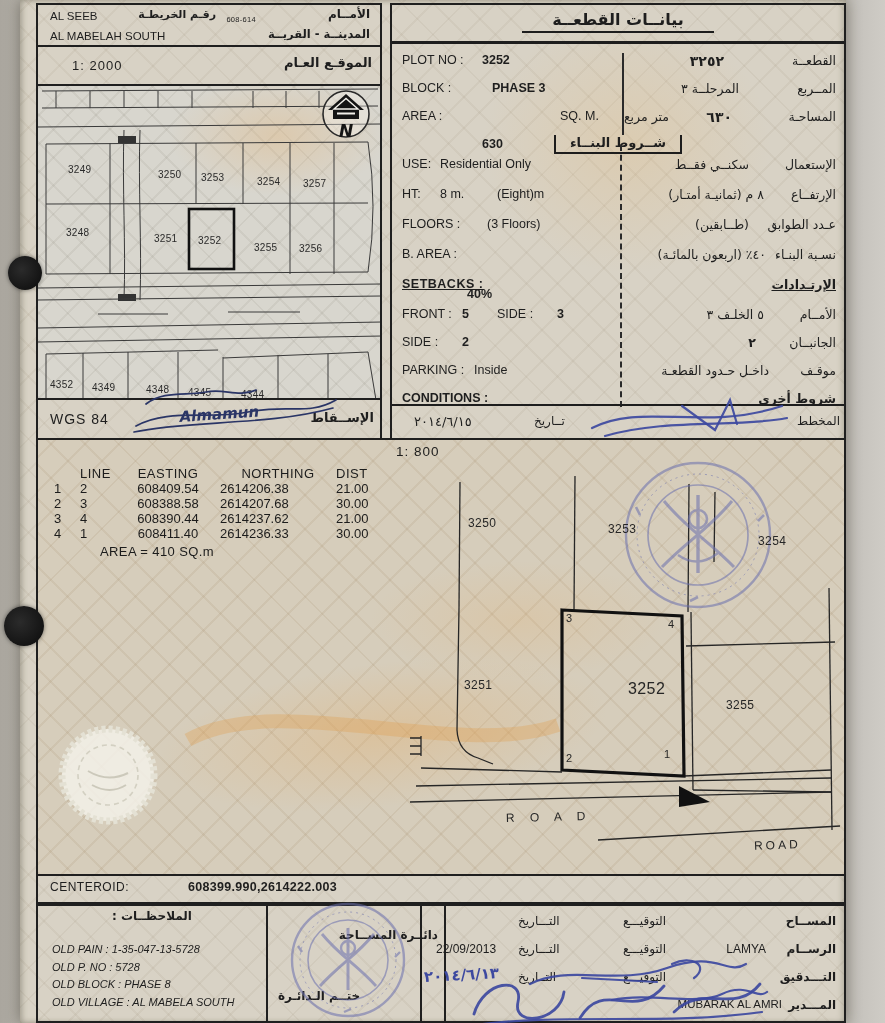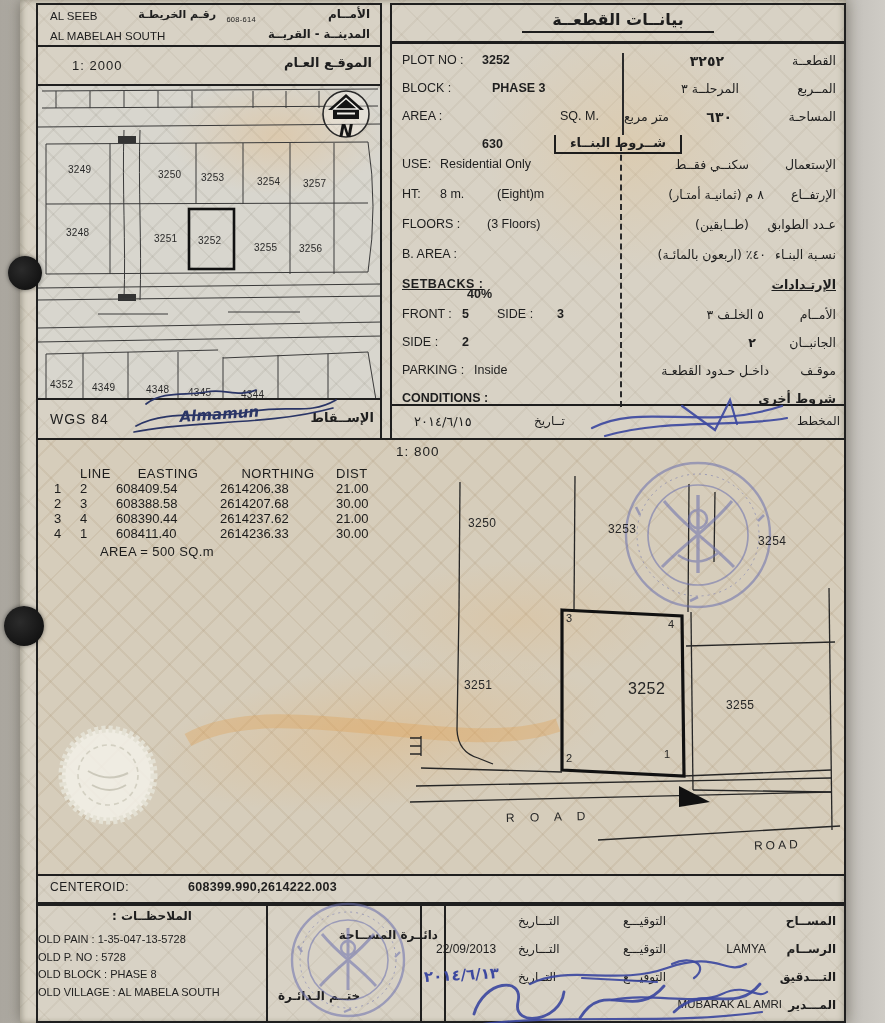--- a/index.html
+++ b/index.html
@@ -27,21 +27,21 @@
   
   .map-main{background:
       repeating-linear-gradient(45deg, rgba(160,135,100,0.14) 0 2px, rgba(0,0,0,0) 2px 24px),
       repeating-linear-gradient(-45deg, rgba(160,135,100,0.14) 0 2px, rgba(0,0,0,0) 2px 24px),
       #d6cdbb;overflow:hidden;padding-left:28px;}
   .mm-label{position:absolute;font-size:12px;color:#262626;letter-spacing:.4px;}
   .blob{position:absolute;pointer-events:none;}
   
   .coords{position:absolute;left:16px;top:26px;font-size:13px;color:#1c1c1c;}
   .coords .cr span{display:inline-block;}
-  .ca{width:26px;} .cb{width:36px;} .ce{width:104px;} .cn{width:116px;} .cd{width:56px;}
+  .ca{width:26px;} .cb{width:36px;} .ce{width:104px;text-align:center;} .cn{width:116px;} .cd{width:56px;}
   .coords .chead span{font-weight:400;letter-spacing:.5px;}
   .c-area{margin-top:3px;padding-left:46px;letter-spacing:.4px;}
   
   .pd-row{position:absolute;left:0;width:100%;height:24px;font-size:12.5px;}
   .pd-row .lab{position:absolute;left:10px;}
   .pd-row .val{position:absolute;font-weight:700;}
   .pd-row .arv{position:absolute;font-size:12.5px;}
   .pd-row .arl{position:absolute;right:8px;font-size:12.5px;}
   .dash-div{position:absolute;border-left:2px dashed #2a2a2a;}
   .solid-div{position:absolute;border-left:2px solid #2a2a2a;}
@@ -307,21 +307,21 @@
     <span class="abs en" style="left:358px;top:4px;font-size:13.5px;letter-spacing:1px;">1: 800</span>
 
     <div class="coords">
       <div class="cr chead">
         <span class="ca"></span><span class="cb">LINE</span><span class="ce" style="text-align:center;">EASTING</span><span class="cn" style="text-align:center;">NORTHING</span><span class="cd">DIST</span>
       </div>
       <div class="cr"><span class="ca">1</span><span class="cb">2</span><span class="ce">608409.54</span><span class="cn">2614206.38</span><span class="cd">21.00</span></div>
       <div class="cr"><span class="ca">2</span><span class="cb">3</span><span class="ce">608388.58</span><span class="cn">2614207.68</span><span class="cd">30.00</span></div>
       <div class="cr"><span class="ca">3</span><span class="cb">4</span><span class="ce">608390.44</span><span class="cn">2614237.62</span><span class="cd">21.00</span></div>
       <div class="cr"><span class="ca">4</span><span class="cb">1</span><span class="ce">608411.40</span><span class="cn">2614236.33</span><span class="cd">30.00</span></div>
-      <div class="c-area">AREA = 500  SQ.m</div>
+      <div class="c-area">AREA = 410  SQ.m</div>
     </div>
 
     <span class="mm-label" style="left:430px;top:76px;">3250</span>
     <span class="mm-label" style="left:570px;top:82px;">3253</span>
     <span class="mm-label" style="left:720px;top:94px;">3254</span>
     <span class="mm-label" style="left:426px;top:238px;">3251</span>
     <span class="mm-label" style="left:590px;top:240px;font-size:16px;">3252</span>
     <span class="mm-label" style="left:688px;top:258px;">3255</span>
 
     <span class="mm-label" style="left:528px;top:172px;font-size:11px;">3</span>
@@ -333,21 +333,21 @@
     <span class="mm-label" style="left:716px;top:398px;letter-spacing:3px;font-size:12px;transform:rotate(-2deg);">ROAD</span>
   </div>
 
   <div class="box" style="left:16px;top:874px;width:810px;height:30px;border-top:none;">
     <span class="abs en" style="left:12px;top:6px;font-size:12px;letter-spacing:.5px;">CENTEROID:</span>
     <span class="abs en" style="left:150px;top:6px;font-size:12.5px;font-weight:700;letter-spacing:.3px;">608399.990,2614222.003</span>
   </div>
 
   <div class="box" style="left:16px;top:904px;width:232px;height:119px;">
     <div class="ar" style="text-align:center;font-size:12px;font-weight:700;margin-top:3px;">الملاحظــات :</div>
-    <div class="en" style="font-size:11px;line-height:1.6;padding-left:0;margin-top:8px;">
+    <div class="en" style="font-size:11px;line-height:1.6;padding-left:14px;margin-top:18px;font-style:italic;">
       <div>OLD PAIN : 1-35-047-13-5728</div>
       <div>OLD P. NO : 5728</div>
       <div>OLD BLOCK : PHASE 8</div>
       <div>OLD VILLAGE : AL MABELA SOUTH</div>
     </div>
   </div>
 
   <div class="box" style="left:246px;top:904px;width:180px;height:119px;">
     <span class="abs ar" style="right:6px;top:22px;font-size:12px;font-weight:700;">دائــرة المســاحة</span>
     <span class="abs ar" style="left:10px;bottom:18px;font-size:12px;font-weight:700;">ختــم الـدائـرة</span>

